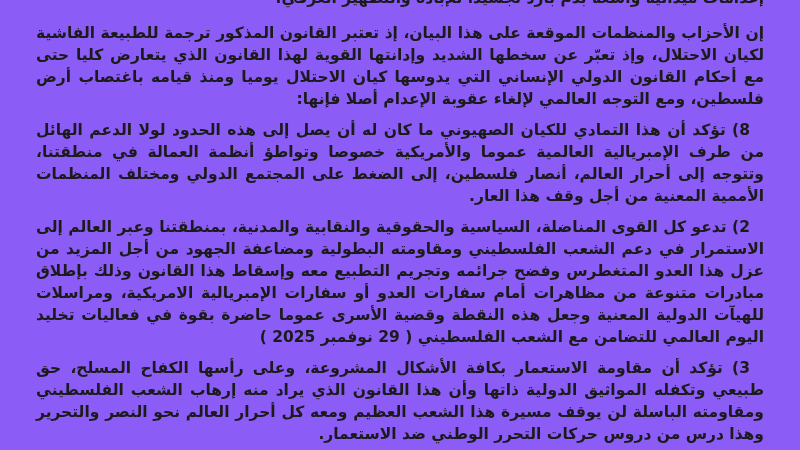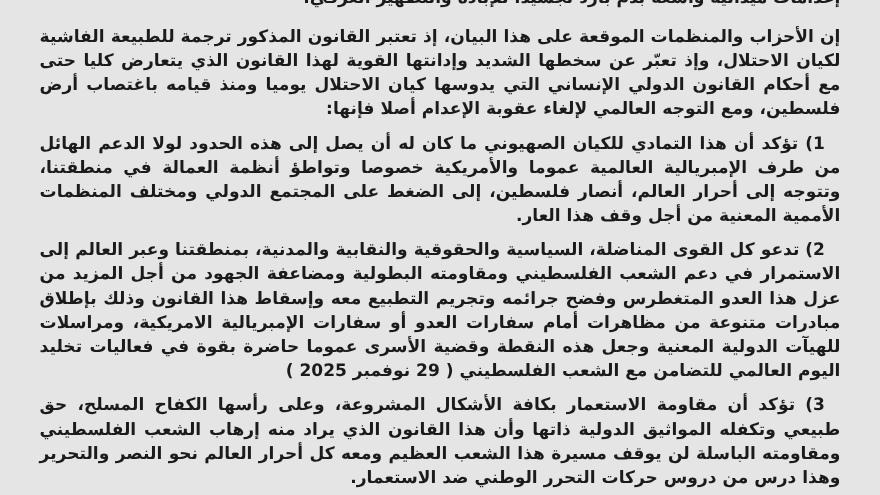--- a/index.html
+++ b/index.html
@@ -4,21 +4,21 @@
 <style>
   html, body {
     margin: 0;
     padding: 0;
     background: #ffffff;
   }
   .page {
     position: relative;
     width: 800px;
     height: 450px;
-    background: #e5e5e5;
+    background: #8b5cf6;
     overflow: hidden;
   }
   .doc {
     position: absolute;
     top: -13px;
     right: 36px;
     width: 728px;
     direction: rtl;
     unicode-bidi: embed;
     text-align: justify;
@@ -39,18 +39,18 @@
     text-indent: 14px;
   }
 </style>
 </head>
 <body>
 
 <div class="page">
   <div class="doc">
     <p class="top-cut">إعدامات ميدانية واسعة بدم بارد تجسيدا للإبادة والتطهير العرقي.</p>
     <p class="intro">إن الأحزاب والمنظمات الموقعة على هذا البيان، إذ تعتبر القانون المذكور ترجمة للطبيعة الفاشية لكيان الاحتلال، وإذ تعبّر عن سخطها الشديد وإدانتها القوية لهذا القانون الذي يتعارض كليا حتى مع أحكام القانون الدولي الإنساني التي يدوسها كيان الاحتلال يوميا ومنذ قيامه باغتصاب أرض فلسطين، ومع التوجه العالمي لإلغاء عقوبة الإعدام أصلا فإنها:</p>
-    <p class="numbered">1) تؤكد أن هذا التمادي للكيان الصهيوني ما كان له أن يصل إلى هذه الحدود لولا الدعم الهائل من طرف الإمبريالية العالمية عموما والأمريكية خصوصا وتواطؤ أنظمة العمالة في منطقتنا، وتتوجه إلى أحرار العالم، أنصار فلسطين، إلى الضغط على المجتمع الدولي ومختلف المنظمات الأممية المعنية من أجل وقف هذا العار.</p>
+    <p class="numbered">8) تؤكد أن هذا التمادي للكيان الصهيوني ما كان له أن يصل إلى هذه الحدود لولا الدعم الهائل من طرف الإمبريالية العالمية عموما والأمريكية خصوصا وتواطؤ أنظمة العمالة في منطقتنا، وتتوجه إلى أحرار العالم، أنصار فلسطين، إلى الضغط على المجتمع الدولي ومختلف المنظمات الأممية المعنية من أجل وقف هذا العار.</p>
     <p class="numbered">2) تدعو كل القوى المناضلة، السياسية والحقوقية والنقابية والمدنية، بمنطقتنا وعبر العالم إلى الاستمرار في دعم الشعب الفلسطيني ومقاومته البطولية ومضاعفة الجهود من أجل المزيد من عزل هذا العدو المتغطرس وفضح جرائمه وتجريم التطبيع معه وإسقاط هذا القانون وذلك بإطلاق مبادرات متنوعة من مظاهرات أمام سفارات العدو أو سفارات الإمبريالية الامريكية، ومراسلات للهيآت الدولية المعنية وجعل هذه النقطة وقضية الأسرى عموما حاضرة بقوة في فعاليات تخليد اليوم العالمي للتضامن مع الشعب الفلسطيني ( 29 نوفمبر 2025 )</p>
     <p class="numbered">3) تؤكد أن مقاومة الاستعمار بكافة الأشكال المشروعة، وعلى رأسها الكفاح المسلح، حق طبيعي وتكفله المواثيق الدولية ذاتها وأن هذا القانون الذي يراد منه إرهاب الشعب الفلسطيني ومقاومته الباسلة لن يوقف مسيرة هذا الشعب العظيم ومعه كل أحرار العالم نحو النصر والتحرير وهذا درس من دروس حركات التحرر الوطني ضد الاستعمار.</p>
 
   </div>
 </div>
 
 </body></html>

